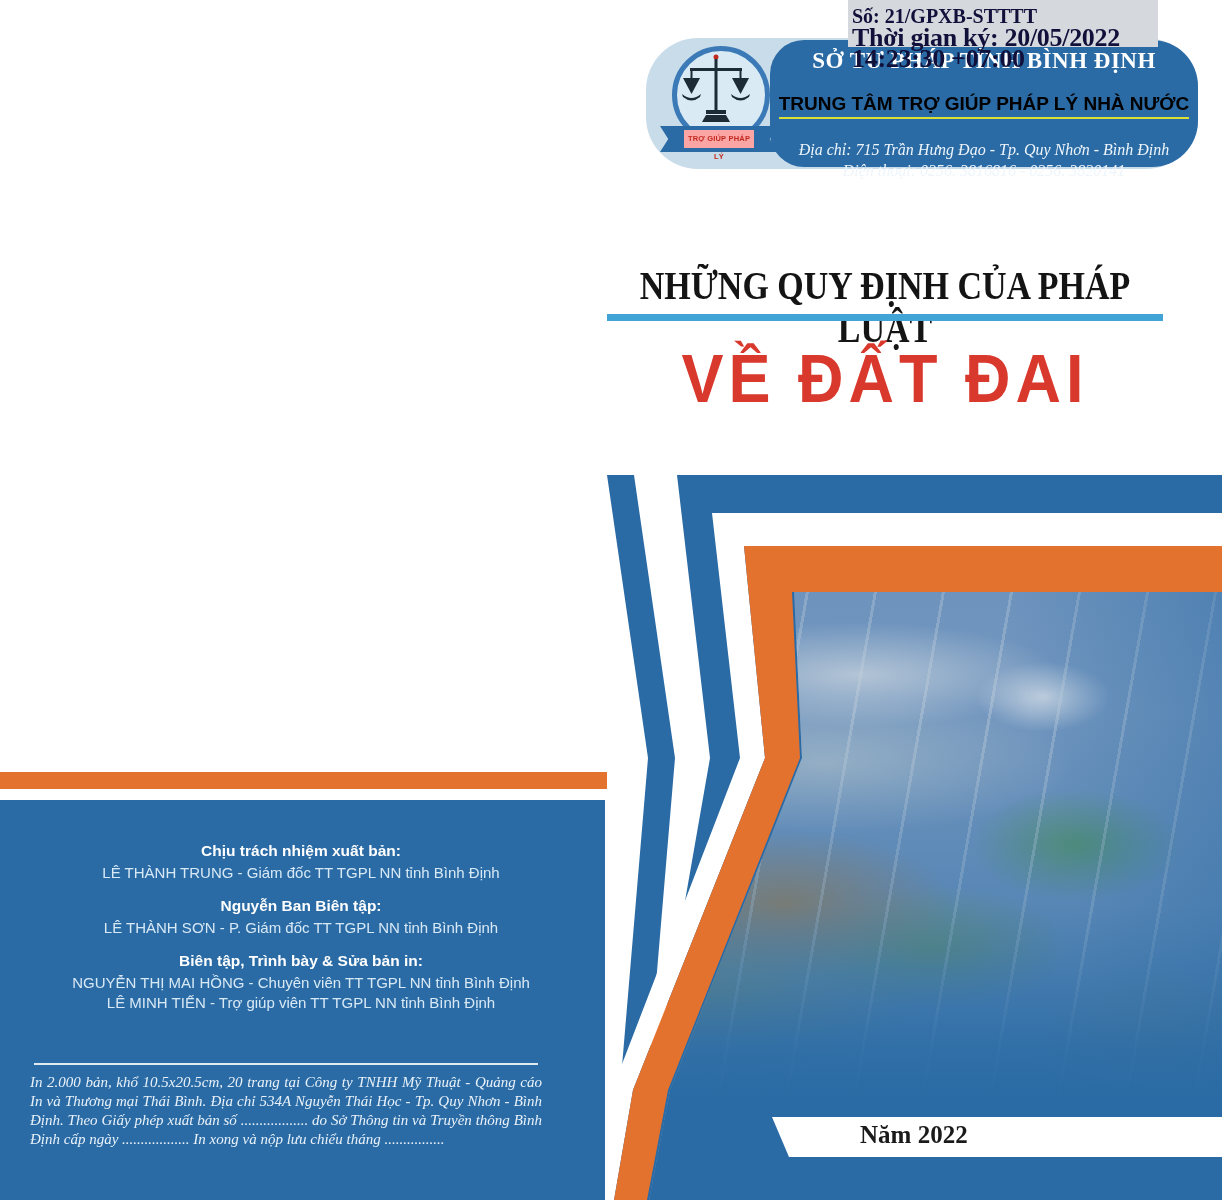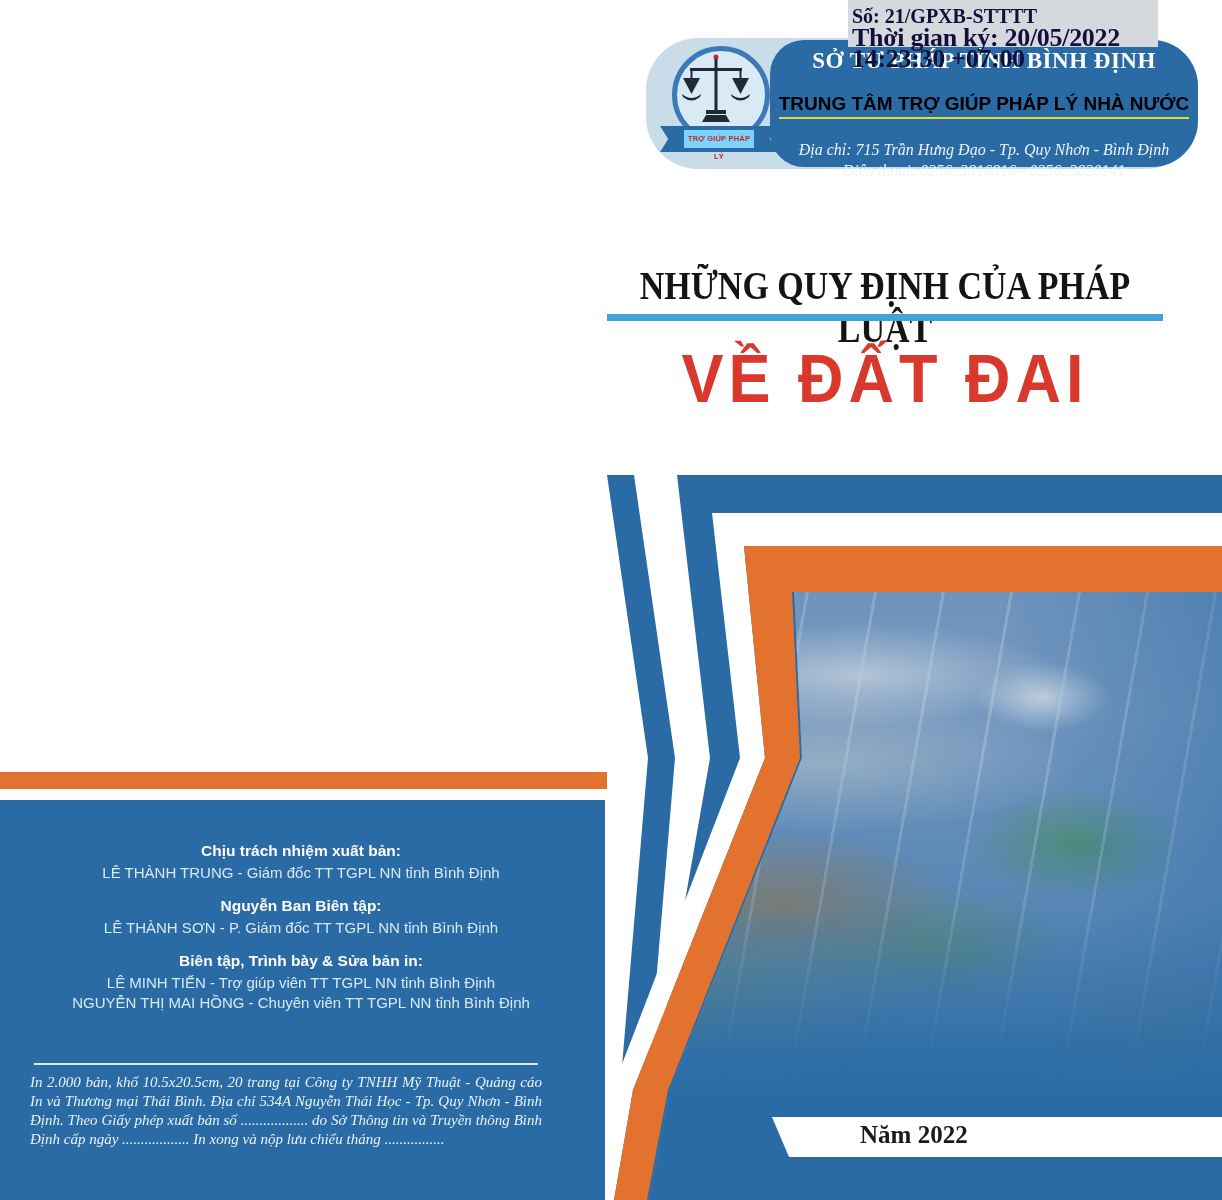--- a/index.html
+++ b/index.html
@@ -23,21 +23,21 @@
        display:inline-block;border-bottom:2px solid #d9df35;padding-bottom:2px;margin-top:1px;}
   .hl3{font-family:"Liberation Serif",serif;font-style:italic;font-size:16px;color:#eef5fb;margin-top:20px;line-height:21px;}
   .hl4{font-family:"Liberation Serif",serif;font-style:italic;font-size:16px;color:#eef5fb;line-height:21px;}
 
   
   #logo{position:absolute;left:14px;top:6px;width:118px;height:122px;}
   #logo-circle{position:absolute;left:12px;top:2px;width:88px;height:88px;border-radius:50%;
                background:#d9eaf5;border:5px solid #3b7ab6;}
   #ribbon{position:absolute;left:0px;top:82px;width:118px;height:26px;background:#2a6ba5;
           clip-path:polygon(0 0,100% 0,93% 50%,100% 100%,0 100%,7% 50%);}
-  #ribbon-box{position:absolute;left:24px;top:86px;width:70px;height:18px;background:#7dd3fc;
+  #ribbon-box{position:absolute;left:24px;top:86px;width:70px;height:18px;background:#fca5a5;
               text-align:center;line-height:18px;font-size:7.5px;font-weight:bold;color:#c22a1f;letter-spacing:0.2px;}
 
   
   #title1{left:607px;top:264px;width:556px;text-align:center;color:#141414;
           font-family:"Liberation Serif",serif;font-weight:bold;font-size:34px;
           transform:scaleY(1.15);transform-origin:top;letter-spacing:0px;z-index:5;}
   #rule{left:607px;top:314px;width:556px;height:7px;background:#41a3d6;z-index:5;}
   #title2{left:597px;top:338px;width:576px;text-align:center;color:#d9382c;
           font-family:"Liberation Sans",sans-serif;font-weight:bold;font-size:63px;
           letter-spacing:5px;transform:scaleY(1.1);transform-origin:top;z-index:5;}
@@ -134,22 +134,22 @@
       <div class="cred-sec">
         <div class="cred-head">Chịu trách nhiệm xuất bản:</div>
         <div class="cred-line">LÊ THÀNH TRUNG - Giám đốc TT TGPL NN tỉnh Bình Định</div>
       </div>
       <div class="cred-sec">
         <div class="cred-head">Nguyễn Ban Biên tập:</div>
         <div class="cred-line">LÊ THÀNH SƠN - P. Giám đốc TT TGPL NN tỉnh Bình Định</div>
       </div>
       <div class="cred-sec">
         <div class="cred-head">Biên tập, Trình bày &amp; Sửa bản in:</div>
+        <div class="cred-line">NGUYỄN THỊ MAI HỒNG - Chuyên viên TT TGPL NN tỉnh Bình Định</div>
         <div class="cred-line">LÊ MINH TIẾN - Trợ giúp viên TT TGPL NN tỉnh Bình Định</div>
-        <div class="cred-line">NGUYỄN THỊ MAI HỒNG - Chuyên viên TT TGPL NN tỉnh Bình Định</div>
       </div>
     </div>
     <div id="divider"></div>
     <div id="print-info">In 2.000 bản, khổ 10.5x20.5cm, 20 trang tại Công ty TNHH Mỹ Thuật - Quảng cáo In và Thương mại Thái Bình. Địa chỉ 534A Nguyễn Thái Học - Tp. Quy Nhơn - Bình Định. Theo Giấy phép xuất bản số .................. do Sở Thông tin và Truyền thông Bình Định cấp ngày .................. In xong và nộp lưu chiểu tháng ................</div>
   </div>
 
   <div class="abs" id="front">
     <div id="fc-stripe1"></div>
     <div id="fc-main"></div>
     <div id="fc-white"></div>

